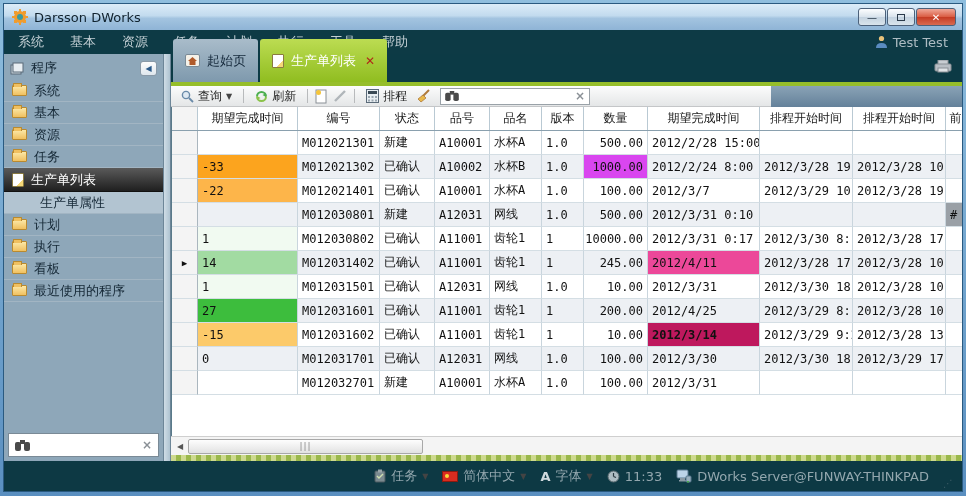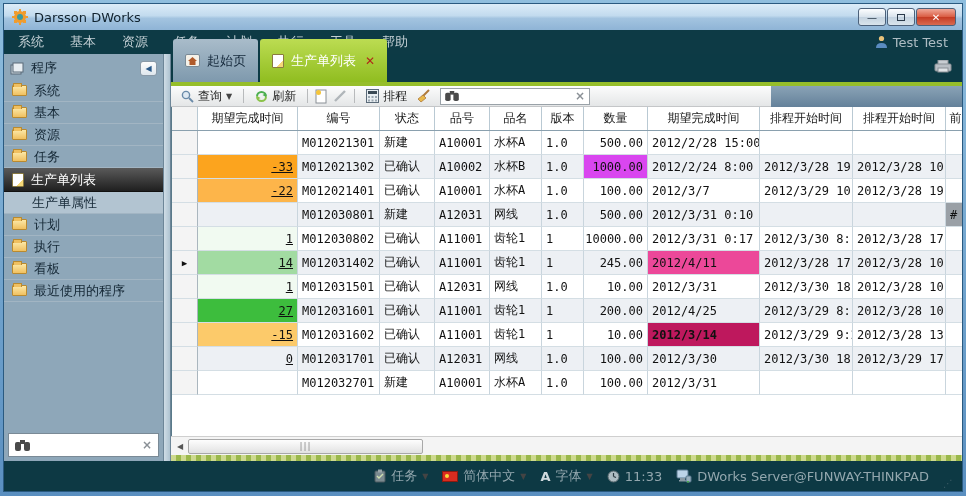--- a/index.html
+++ b/index.html
@@ -40,21 +40,21 @@
              display:flex; flex-direction:column; padding-top:2px; }
   .sb-header { height:24px; display:flex; align-items:center; padding:0 6px;
                color:#152836; font-size:13px; gap:7px; }
   .sb-collapse { margin-left:auto; width:17px; height:15px; background:linear-gradient(#fdfdfd,#dfe7ed);
                  border:1px solid #8a9aa8; border-radius:3px; color:#2a5a8a; font-size:8px;
                  display:flex; align-items:center; justify-content:center; }
   .sb-item { height:22px; display:flex; align-items:center; gap:7px; padding:0 8px;
              color:#152836; font-size:13px; border-bottom:1px solid #a2b5c3; cursor:default; }
   .sb-item.selected { background:linear-gradient(#5a5a5a,#1f1f1f); color:#fff;
                       border-bottom:1px solid #111; height:24px; }
-  .sb-item.subitem { background:#b2c4d1; padding-left:28px; }
+  .sb-item.subitem { background:#b2c4d1; padding-left:36px; }
   .folder { width:15px; height:11px; position:relative; background:linear-gradient(#fce9a8,#f0c060);
             border:1px solid #b98a30; border-radius:1px; }
   .folder:before { content:""; position:absolute; top:-3px; left:0; width:7px; height:3px;
                    background:#f0c060; border:1px solid #b98a30; border-bottom:none;
                    border-radius:1px 1px 0 0; }
   .doc-ic { width:12px; height:14px; background:linear-gradient(135deg,#fff 70%,#f5d878 70%);
             border:1px solid #8a7a40; border-radius:1px; }
   .sb-spacer { flex:1 1 auto; }
   .sb-search { margin:3px 4px 4px 4px; height:24px; background:#fff; border:1px solid #7a8a96;
                display:flex; align-items:center; padding:0 6px; gap:6px; }
@@ -98,21 +98,21 @@
                border-left:1px solid #5a7a8a; }
   .tbl { font-family:"DejaVu Sans Mono","Liberation Mono",monospace; font-size:12px; color:#111; }
   .tr { display:flex; height:24px; }
   .tr.header { border-bottom:1px solid #8aa0ae; background:#fff; font-family:"DejaVu Sans","Liberation Sans",sans-serif; }
   .td { flex:0 0 auto; display:flex; align-items:center; padding:0 4px;
         border-right:1px solid #c9d5dd; border-bottom:1px solid #d4dee4; overflow:hidden;
         white-space:nowrap; }
   .tr.header .td { justify-content:center; border-right:1px solid #b9c9d3; border-bottom:none;
                    color:#1a1a1a; }
   .td.sel { background:#f4f4f4; border-right:1px solid #aab6be; justify-content:center; padding:0; }
-  .td.center { justify-content:flex-end;text-decoration:underline; }
+  .td.center { justify-content:flex-start; }
   .td.right  { justify-content:flex-end; }
   .rowarrow { font-size:9px; color:#111; }
 
   
   .hscroll { height:19px; flex:0 0 19px; background:#f4f4f4; border-top:1px solid #cfcfcf;
              display:flex; align-items:center; padding:0 1px; }
   .scroll-arrow { width:16px; height:15px; display:flex; align-items:center; justify-content:center;
                   color:#555; font-size:8px; }
   .scroll-thumb { width:235px; height:15px; background:linear-gradient(#fdfdfd,#e2e2e2);
                   border:1px solid #a8a8a8; border-radius:2px; display:flex; align-items:center;

